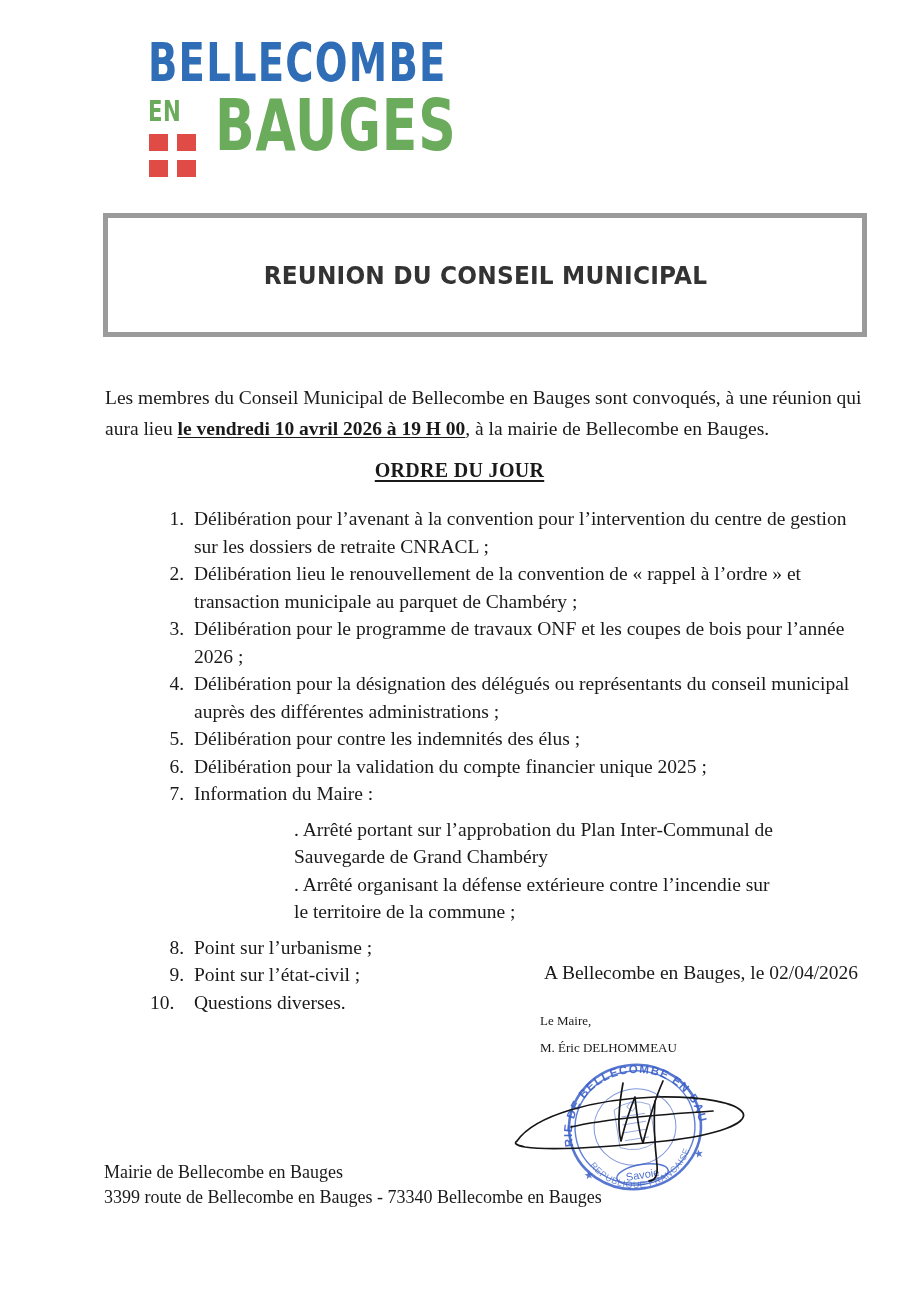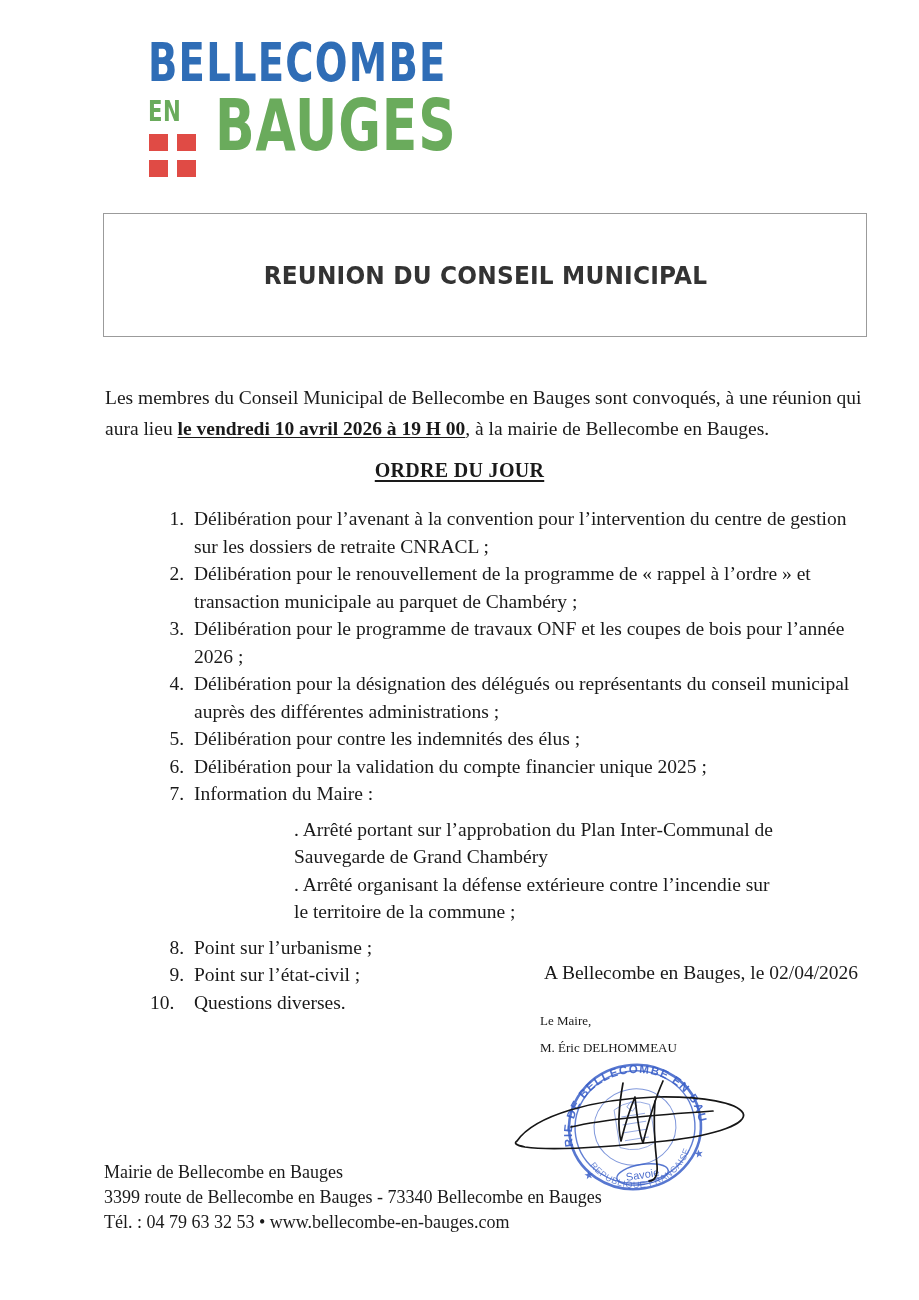--- a/index.html
+++ b/index.html
@@ -83,21 +83,21 @@
     white-space: nowrap;
   }
 
   
   .title-box {
     position: absolute;
     left: 103px;
     top: 213px;
     width: 764px;
     height: 124px;
-    border: 1px solid #1d4ed8;
+    border: 5px solid #1d4ed8;
     box-sizing: border-box;
     display: flex;
     align-items: center;
     justify-content: center;
   }
   .title-box h1 {
     margin: 0;
     font-family: "DejaVu Sans", "Liberation Sans", sans-serif;
     font-weight: 700;
     font-size: 25px;
@@ -237,21 +237,21 @@
 
 <div class="agenda">
 
   <div class="ag-item">
     <span class="ag-num">1.</span>
     <span class="ag-text">Délibération pour l’avenant à la convention pour l’intervention du centre de gestion sur les dossiers de retraite CNRACL ;</span>
   </div>
 
   <div class="ag-item">
     <span class="ag-num">2.</span>
-    <span class="ag-text">Délibération pour le renouvellement de la programme de « rappel à l’ordre » et transaction municipale au parquet de Chambéry ;</span>
+    <span class="ag-text">Délibération lieu le renouvellement de la convention de « rappel à l’ordre » et transaction municipale au parquet de Chambéry ;</span>
   </div>
 
   <div class="ag-item">
     <span class="ag-num">3.</span>
     <span class="ag-text">Délibération pour le programme de travaux ONF et les coupes de bois pour l’année 2026 ;</span>
   </div>
 
   <div class="ag-item">
     <span class="ag-num">4.</span>
     <span class="ag-text">Délibération pour la désignation des délégués ou représentants du conseil municipal auprès des différentes administrations ;</span>
@@ -341,14 +341,13 @@
       <path d="M118,28 C 114,50 112,70 116,86 C 119,74 124,56 130,42 C 132,62 134,78 138,88 C 143,68 150,44 158,26"></path>
       <path d="M150,46 C 148,70 150,92 152,110 C 153,120 150,126 144,126"></path>
       <path d="M66,72 C 100,64 150,60 208,56"></path>
     </g>
   </svg>
 </div>
 
 <div class="footer">
   <div>Mairie de Bellecombe en Bauges</div>
   <div>3399 route de Bellecombe en Bauges - 73340 Bellecombe en Bauges</div>
-  <div>Tél. : 04 79 63 32 53 • www.bellecombe-en-bauges.com</div>
 </div>
 
 </body></html>

